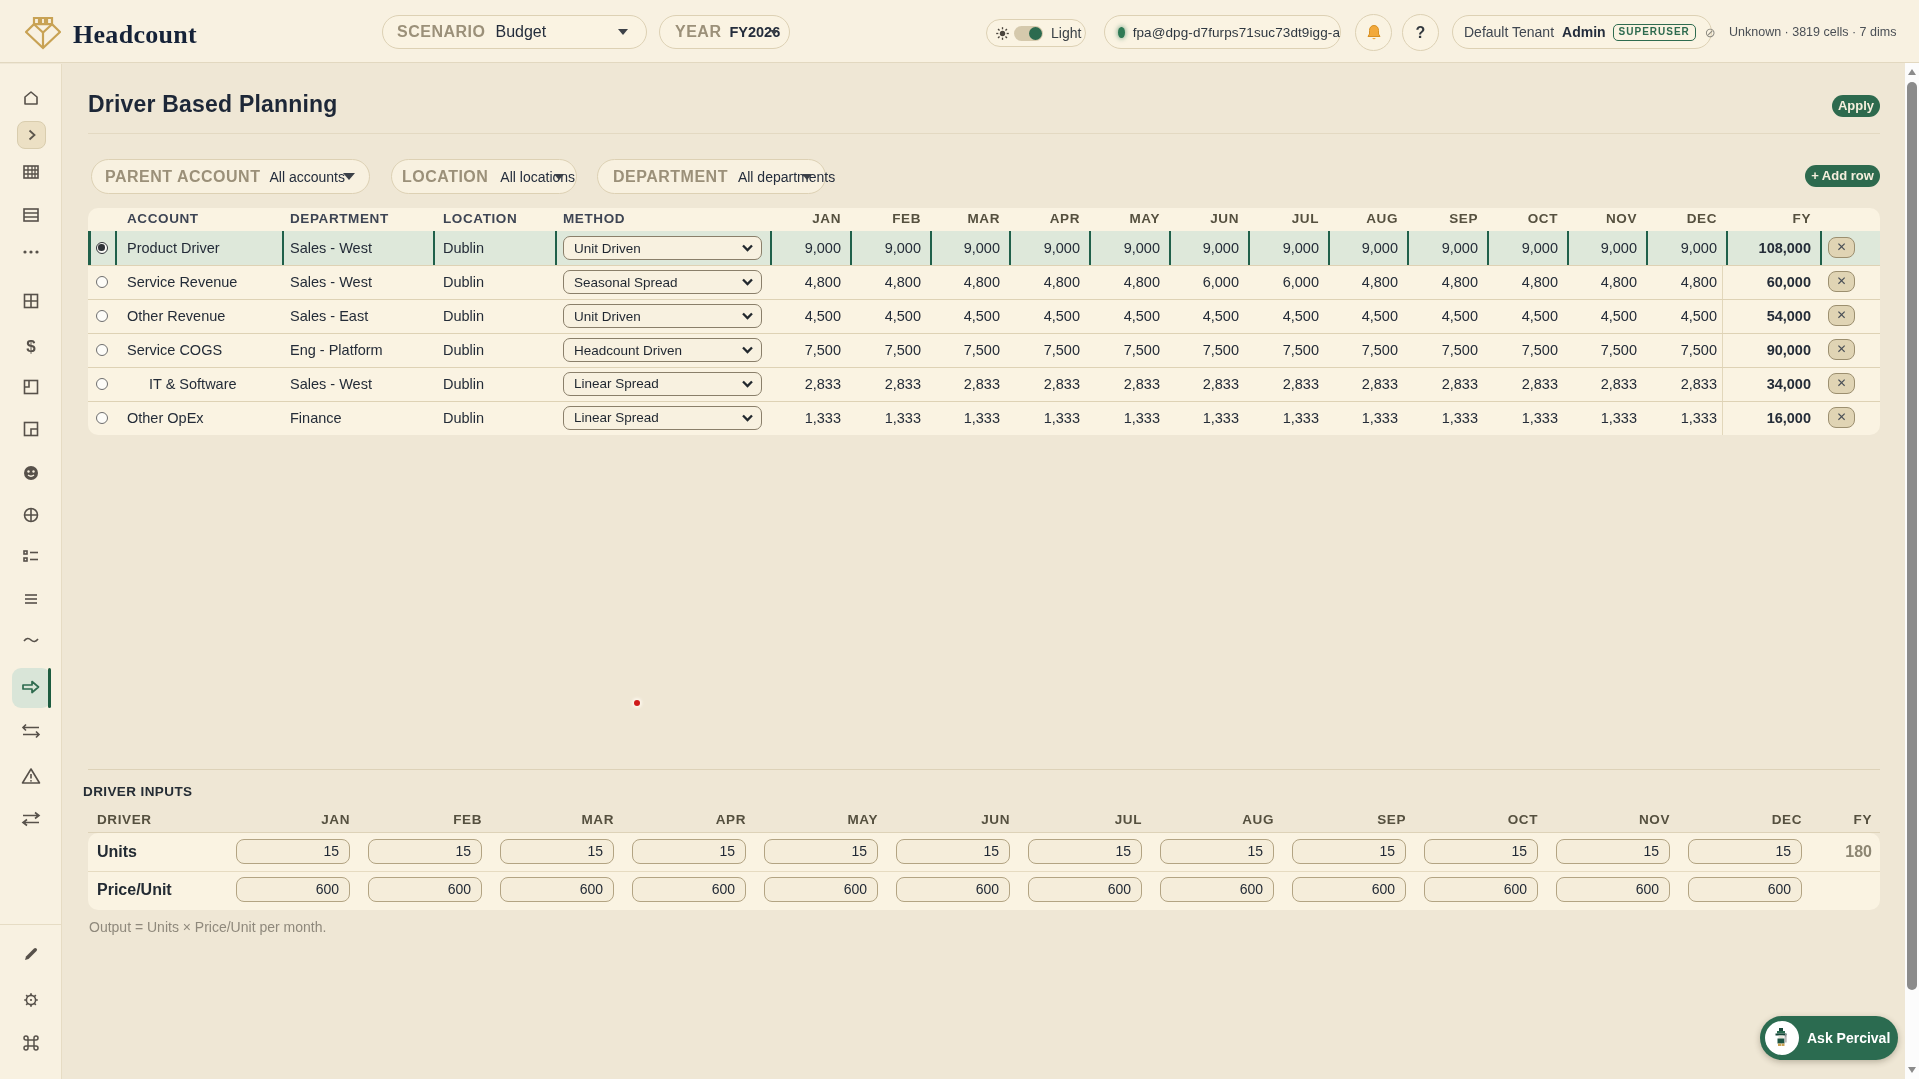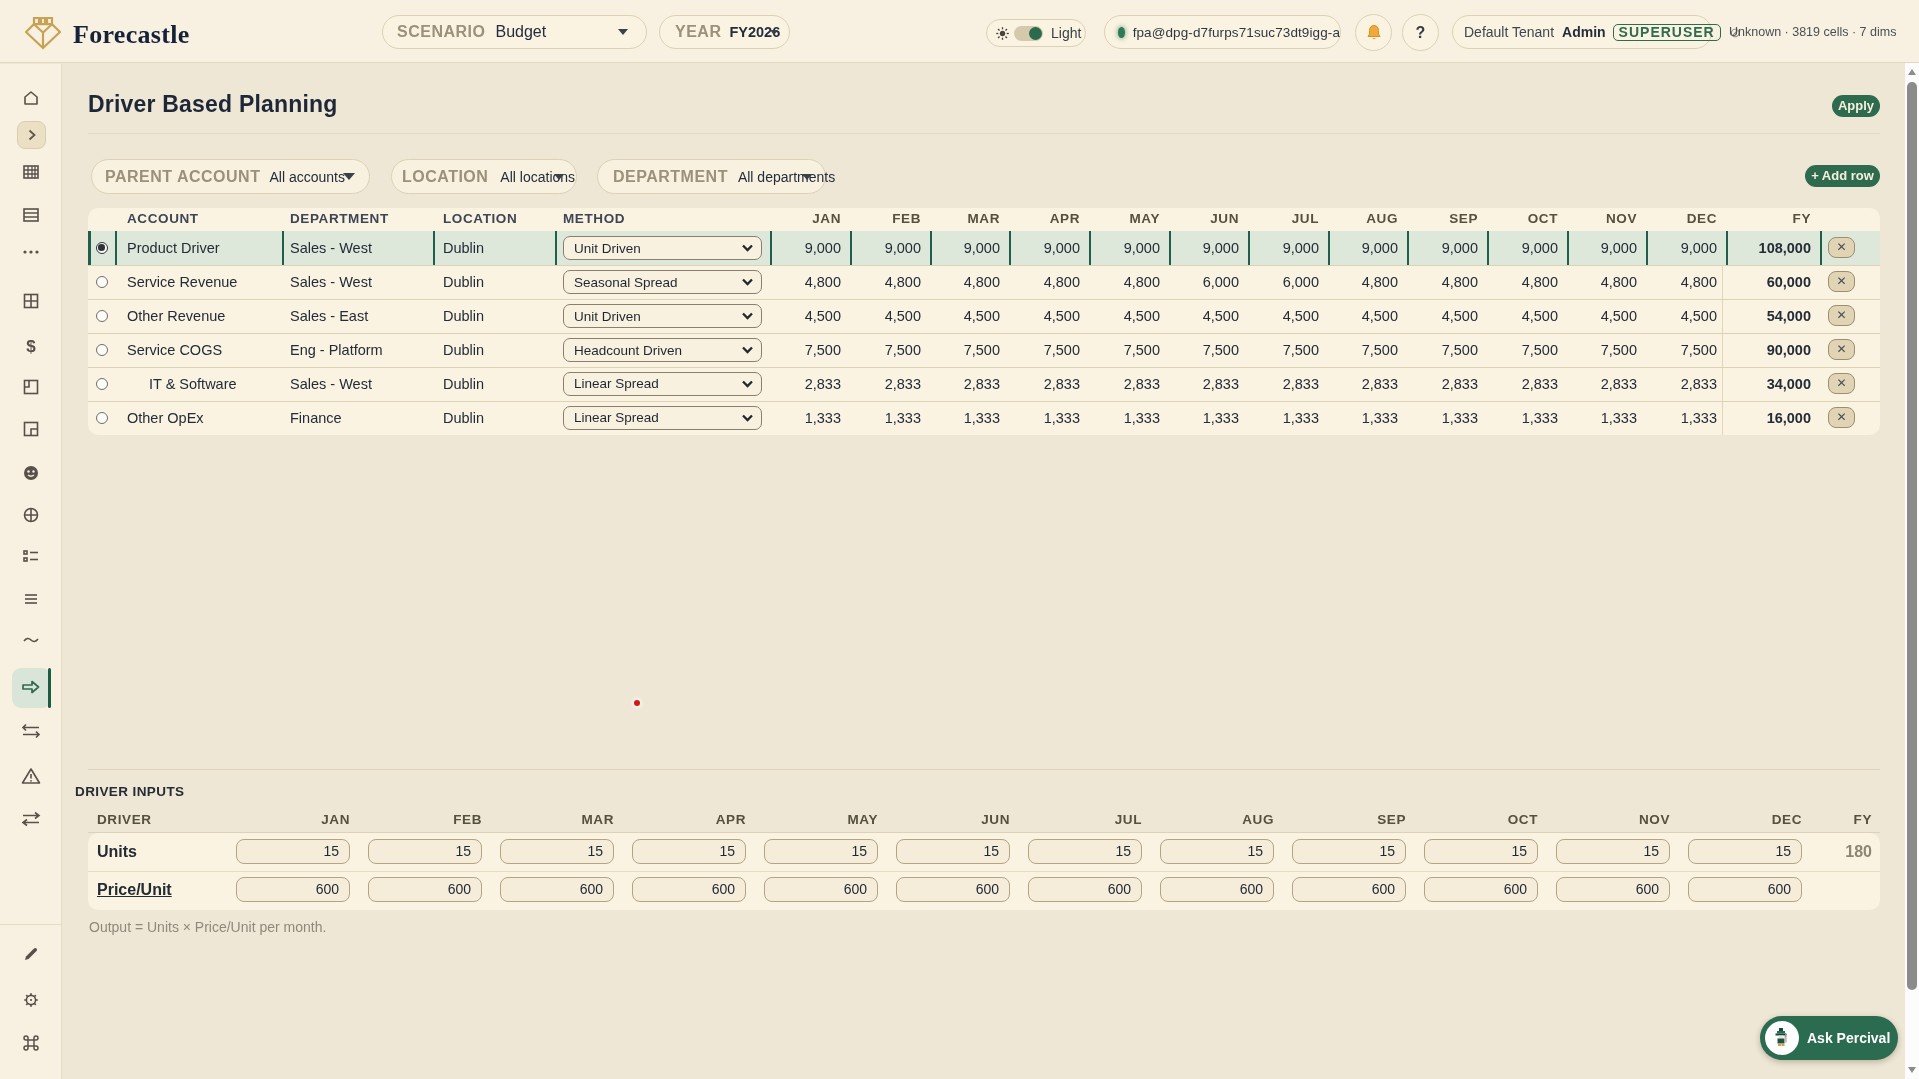--- a/index.html
+++ b/index.html
@@ -40,21 +40,21 @@
   .gbar { position:absolute; top:0; width:2.5px; height:100%; background:#20604a; }
   .radio { position:absolute; left:97px; top:11px; width:12px; height:12px; border:1.5px solid #6e6e6e; border-radius:50%; background:#fdfcf8; }
   .radio.on { border:1.5px solid #2f3337; background:#fdfcf8; }
   .radio.on::after { content:""; position:absolute; left:1.2px; top:1.2px; width:6.6px; height:6.6px; background:#2f3337; border-radius:50%; }
   .sel { position:absolute; left:563px; top:5px; width:199px; height:24px; border:1.5px solid #8a7f6a; border-radius:7px; background:#f8f1e0; font-size:13.5px; white-space:nowrap; color:#1f2630; display:flex; align-items:center; padding-left:10px; }
   .sel svg { position:absolute; right:8px; top:7px; }
   .xbtn { position:absolute; left:1828px; top:6px; width:27px; height:21px; background:#e0d4b4; border:1.5px solid #9c8f6f; border-radius:8px; color:#474d55; font-size:12px; text-align:center; line-height:18px; }
 
   
   #dsep { position:absolute; left:88px; top:769px; width:1792px; height:1px; background:#ddd2b8; }
-  #dtitle { position:absolute; left:75px; top:784px; font-size:13.5px; font-weight:bold; color:#242c34; letter-spacing:0.4px; }
+  #dtitle { position:absolute; left:83px; top:784px; font-size:13.5px; font-weight:bold; color:#242c34; letter-spacing:0.4px; }
   .dhead { position:absolute; top:812px; font-size:13.5px; font-weight:bold; color:#55503f; letter-spacing:0.6px; }
   #dcard { position:absolute; left:88px; top:833px; width:1792px; height:77px; background:#faf3e2; border-radius:10px; }
   #dheadline { position:absolute; left:88px; top:832px; width:1792px; height:1px; background:#ddd2b8; }
   #drowsep { position:absolute; left:88px; top:871px; width:1792px; height:1px; background:#e6dbc1; }
   .dlabel { position:absolute; left:97px; font-size:16px; font-weight:bold; color:#232b33; }
   .dinput { position:absolute; width:114px; height:25px; border:1.5px solid #b3a483; border-radius:8px; background:#f5edda; font-size:14px; color:#1f2733; text-align:right; line-height:22px; padding-right:10px; }
   .dfy { position:absolute; font-size:16px; font-weight:bold; color:#8d8673; text-align:right; }
   #dnote { position:absolute; left:89px; top:919px; font-size:14px; color:#8f897c; }
 
   
@@ -74,21 +74,21 @@
 
 <div id="header">
   <svg id="logo" width="36" height="34" viewBox="0 0 36 34">
     <g fill="none" stroke="#c8a254" stroke-width="2.2" stroke-linejoin="miter">
       <path d="M9 9 L9 2 L14 2 L14 6.5 L16 6.5 L16 2 L20 2 L20 6.5 L22 6.5 L22 2 L27 2 L27 9"></path>
       <path d="M9 8.2 L27 8.2 L35 16 L18 32 L1 16 Z"></path>
       <path d="M9 8.2 L18 16.5 L27 8.2"></path>
       <path d="M18 16.5 L18 32"></path>
     </g>
   </svg>
-  <div id="brand">Forecastle</div>
+  <div id="brand">Headcount</div>
 
   <div class="hpill" style="left:382px; width:265px;">
     <span class="lbl" style="margin-left:14px;">SCENARIO</span>
     <span class="pillval" style="margin-left:10px;">Budget</span>
     <span class="chev" style="position:absolute; right:18px;"></span>
   </div>
   <div class="hpill" style="left:659px; width:131px;">
     <span class="lbl" style="margin-left:15px;">YEAR</span>
     <span class="pillval" style="margin-left:8px; font-weight:bold; font-size:14.5px;">FY2026</span>
     <span class="chev" style="position:absolute; right:11px; border-left-width:4px; border-right-width:4px; border-top-width:5px;"></span>
@@ -123,21 +123,21 @@
     <svg width="18" height="18" viewBox="0 0 18 18">
         <path d="M9 1.5 C6 1.5 4.5 3.8 4.5 6.5 L4.5 10 L3 12.5 L15 12.5 L13.5 10 L13.5 6.5 C13.5 3.8 12 1.5 9 1.5 Z" fill="#f2a93b" stroke="#d89022" stroke-width="1"></path>
         <path d="M7.3 14 a1.8 1.8 0 0 0 3.4 0 Z" fill="#f2a93b"></path>
       </svg>
   </div>
   <div class="circlebtn" style="left:1402px; font-size:16px; font-weight:bold; color:#33393f;">?</div>
 
   <div class="hpill" style="left:1452px; width:260px;">
     <span style="margin-left:11px; font-size:14px; color:#3f4650;">Default Tenant</span>
     <span style="margin-left:8px; font-size:14px; font-weight:bold; color:#242d3c;">Admin</span>
-    <span style="margin-left:7px; height:17px; border:1.5px solid #2e6b4f; border-radius:5px; color:#2e6b4f; font-size:14px; font-weight:bold; letter-spacing:1px; line-height:14px; padding:0 5px;">SUPERUSER</span>
+    <span style="margin-left:7px; height:17px; border:1.5px solid #2e6b4f; border-radius:5px; color:#2e6b4f; font-size:10px; font-weight:bold; letter-spacing:1px; line-height:14px; padding:0 5px;">SUPERUSER</span>
     <span style="margin-left:9px; color:#8b887f; font-size:13px;">⊘</span>
   </div>
   <div style="position:absolute; left:1729px; top:25px; font-size:12.5px; color:#4a4f55; white-space:nowrap;">Unknown · 3819 cells · 7 dims</div>
 </div>
 
 <div id="sidebar">
     <div class="sic" style="top:25px;">
       <svg width="18" height="18" viewBox="0 0 18 18">
         <path d="M3 8 L9 3 L15 8 L15 15 L3 15 Z" fill="none" stroke="#57514a" stroke-width="1.6" stroke-linejoin="round"></path>
       </svg>
@@ -517,21 +517,21 @@
     <div class="dinput" style="left:632px; top:839px;">15</div>
     <div class="dinput" style="left:764px; top:839px;">15</div>
     <div class="dinput" style="left:896px; top:839px;">15</div>
     <div class="dinput" style="left:1028px; top:839px;">15</div>
     <div class="dinput" style="left:1160px; top:839px;">15</div>
     <div class="dinput" style="left:1292px; top:839px;">15</div>
     <div class="dinput" style="left:1424px; top:839px;">15</div>
     <div class="dinput" style="left:1556px; top:839px;">15</div>
     <div class="dinput" style="left:1688px; top:839px;">15</div>
     <div class="dfy" style="left:1782px; top:843px; width:90px;">180</div>
-    <div class="dlabel" style="top:881px;text-decoration:underline;">Price/Unit</div>
+    <div class="dlabel" style="top:881px;">Price/Unit</div>
     <div class="dinput" style="left:236px; top:877px;">600</div>
     <div class="dinput" style="left:368px; top:877px;">600</div>
     <div class="dinput" style="left:500px; top:877px;">600</div>
     <div class="dinput" style="left:632px; top:877px;">600</div>
     <div class="dinput" style="left:764px; top:877px;">600</div>
     <div class="dinput" style="left:896px; top:877px;">600</div>
     <div class="dinput" style="left:1028px; top:877px;">600</div>
     <div class="dinput" style="left:1160px; top:877px;">600</div>
     <div class="dinput" style="left:1292px; top:877px;">600</div>
     <div class="dinput" style="left:1424px; top:877px;">600</div>

